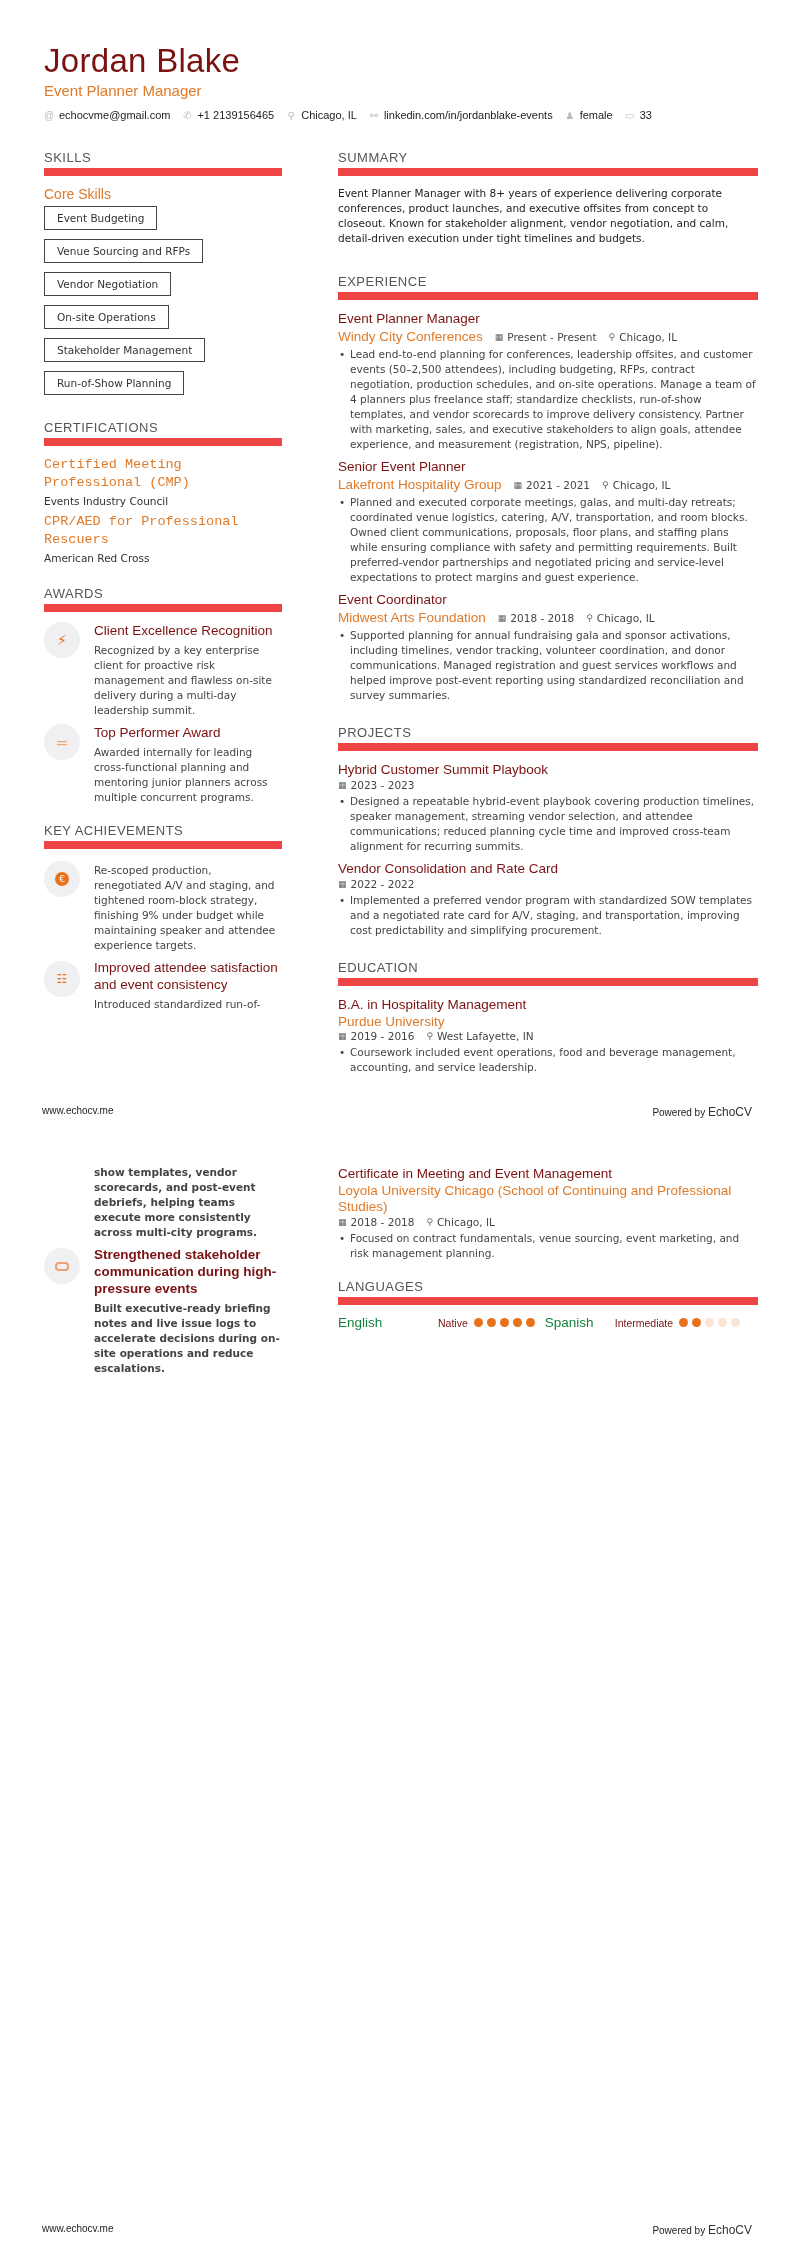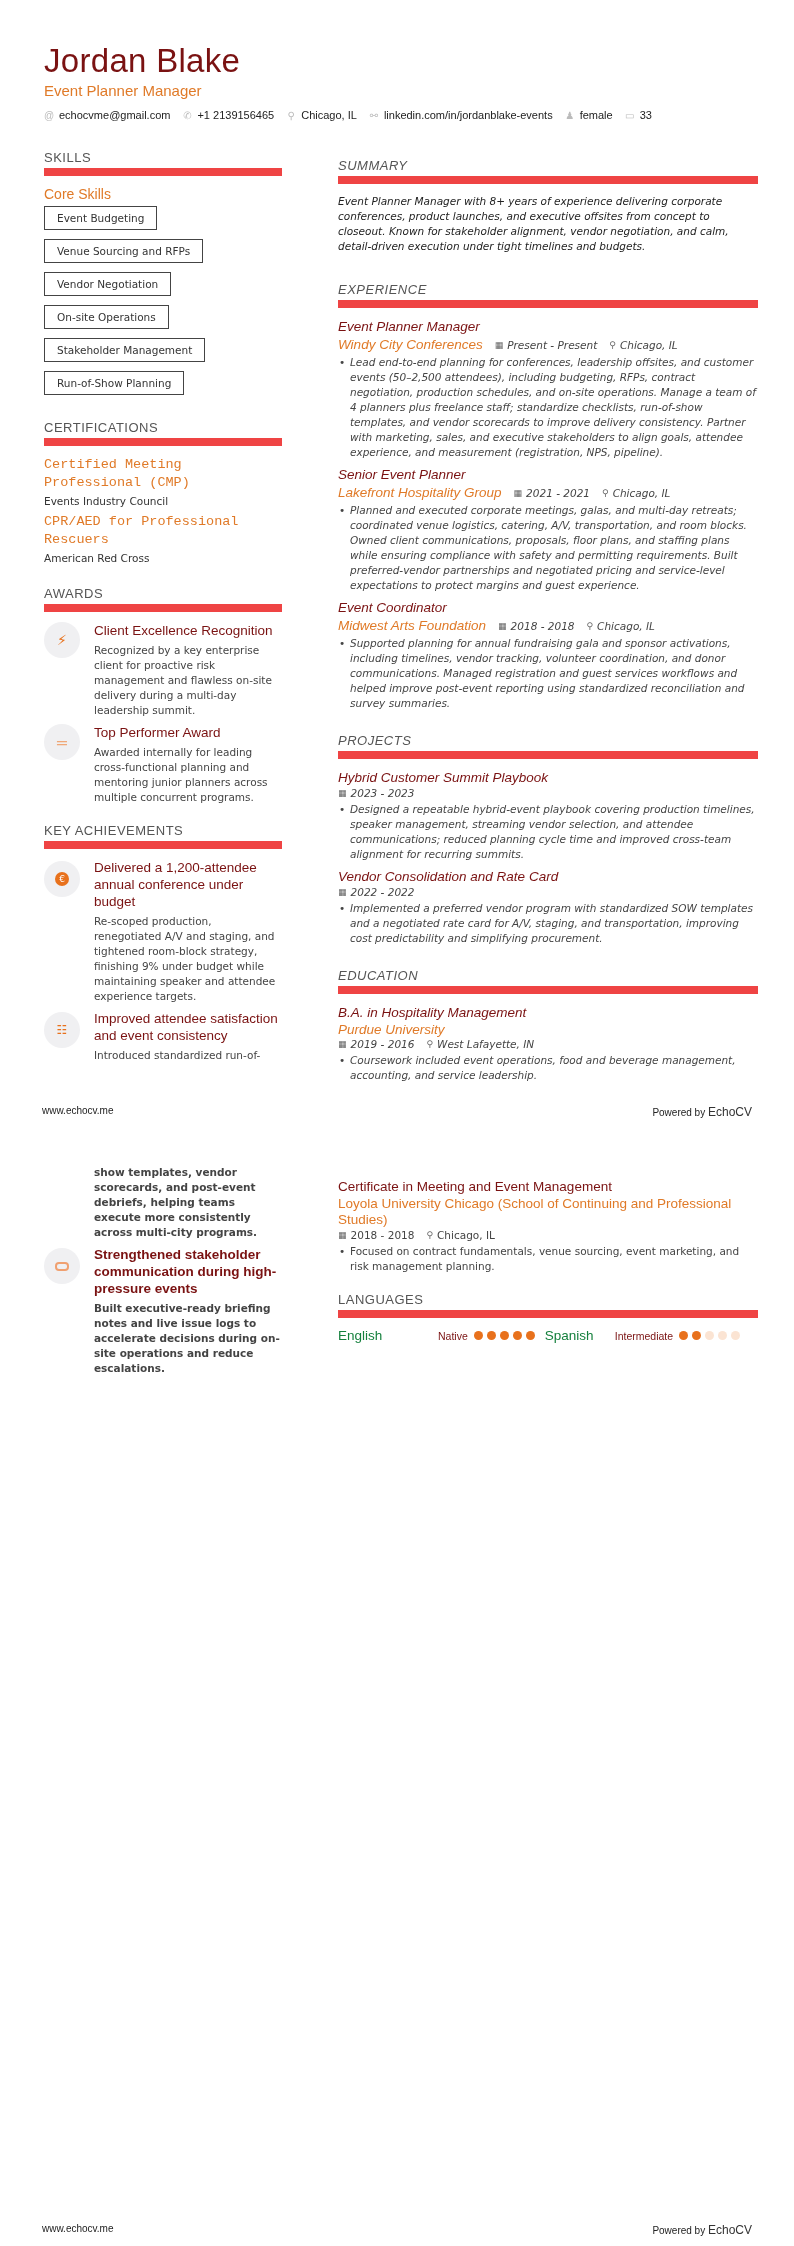--- a/index.html
+++ b/index.html
@@ -126,35 +126,34 @@
       </div>
     </div>
 
     <div style="margin-top:18px;">
       <div class="sec-title">KEY ACHIEVEMENTS</div>
       <div class="award">
         <div class="aicon" style="margin-top:2px;">
             <span style="display:inline-flex;width:14px;height:14px;border-radius:50%;background:#e8711c;color:#fff;font-size:9px;align-items:center;justify-content:center;">€</span>
           </div>
         <div class="abody">
-          <div class="atitle">Delivered a 1,200-attendee annual conference under budget</div>
           <div class="adesc">Re-scoped production, renegotiated A/V and staging, and tightened room-block strategy, finishing 9% under budget while maintaining speaker and attendee experience targets.</div>
         </div>
       </div>
       <div class="award">
         <div class="aicon" style="margin-top:2px;font-size:12px;">☷</div>
         <div class="abody">
           <div class="atitle">Improved attendee satisfaction and event consistency</div>
           <div class="adesc">Introduced standardized run-of-</div>
         </div>
       </div>
     </div>
   </div>
 
-  <div class="right" style="top:158px;font-style:italic;">
+  <div class="right" style="top:150px;">
     <div>
       <div class="sec-title">SUMMARY</div>
       <div class="summary">Event Planner Manager with 8+ years of experience delivering corporate conferences, product launches, and executive offsites from concept to closeout. Known for stakeholder alignment, vendor negotiation, and calm, detail-driven execution under tight timelines and budgets.</div>
     </div>
 
     <div style="margin-top:28px;">
       <div class="sec-title">EXPERIENCE</div>
 
       <div class="job">
         <div class="job-title">Event Planner Manager</div>
@@ -275,21 +274,21 @@
       <div class="aicon" style="margin-top:2px;">
           <span style="display:inline-block;width:14px;height:9px;border:2px solid #f0a070;border-radius:4px;"></span>
         </div>
       <div class="abody">
         <div class="atitle">Strengthened stakeholder communication during high-pressure events</div>
         <div class="adesc">Built executive-ready briefing notes and live issue logs to accelerate decisions during on-site operations and reduce escalations.</div>
       </div>
     </div>
   </div>
 
-  <div class="right" style="top:55px;">
+  <div class="right" style="top:42px;">
     <div class="job">
       <div class="job-title">Certificate in Meeting and Event Management</div>
       <div class="company" style="line-height:16px;">Loyola University Chicago (School of Continuing and Professional Studies)</div>
       <div class="job-line">
         <span class="meta">
             <span class="micon">▦</span>
             <span>2018 - 2018</span>
           </span>
         <span class="meta">
             <span class="micon">⚲</span>

